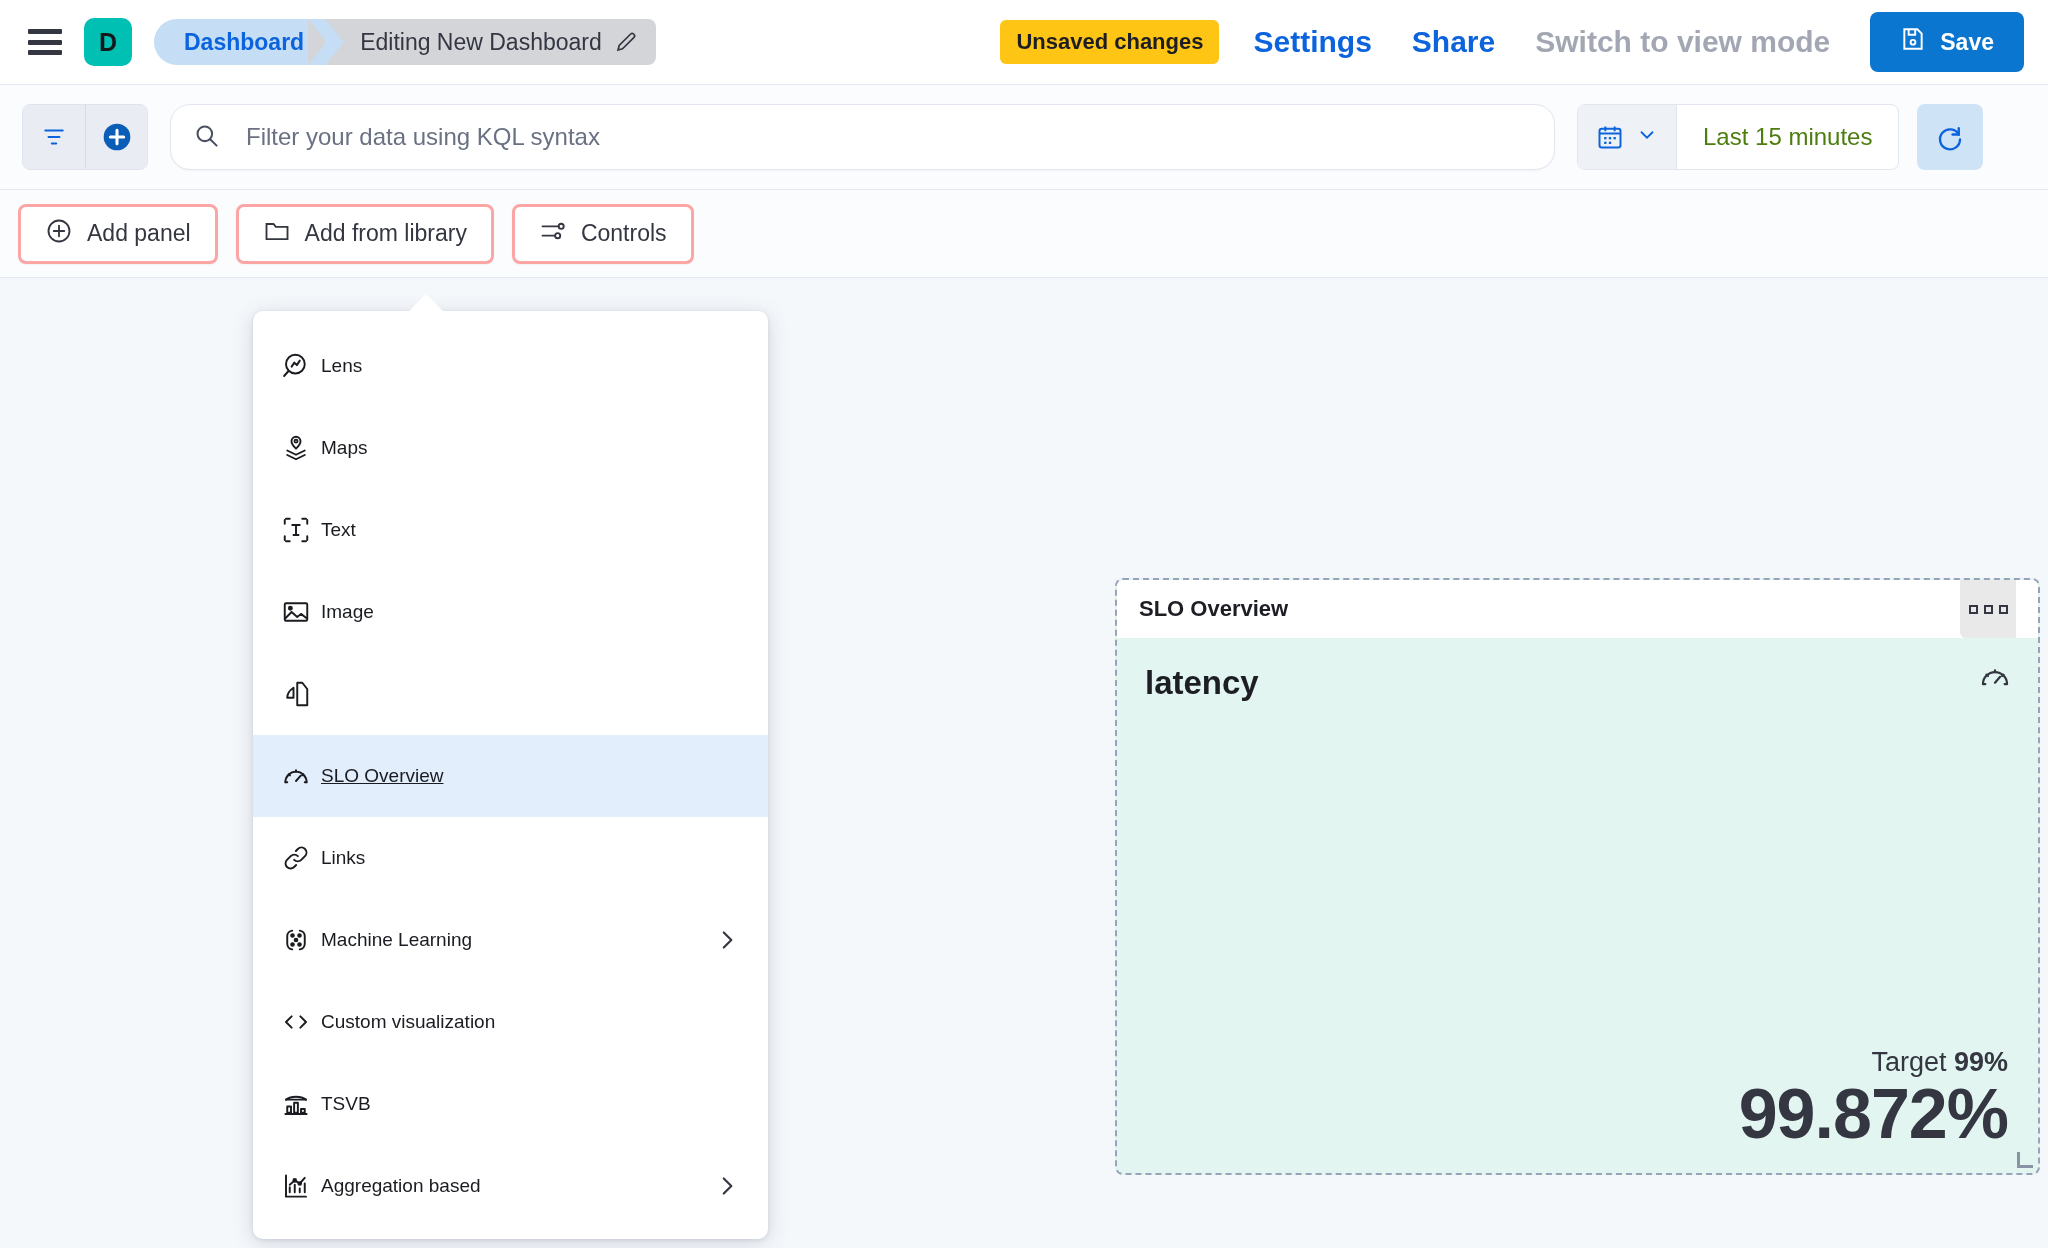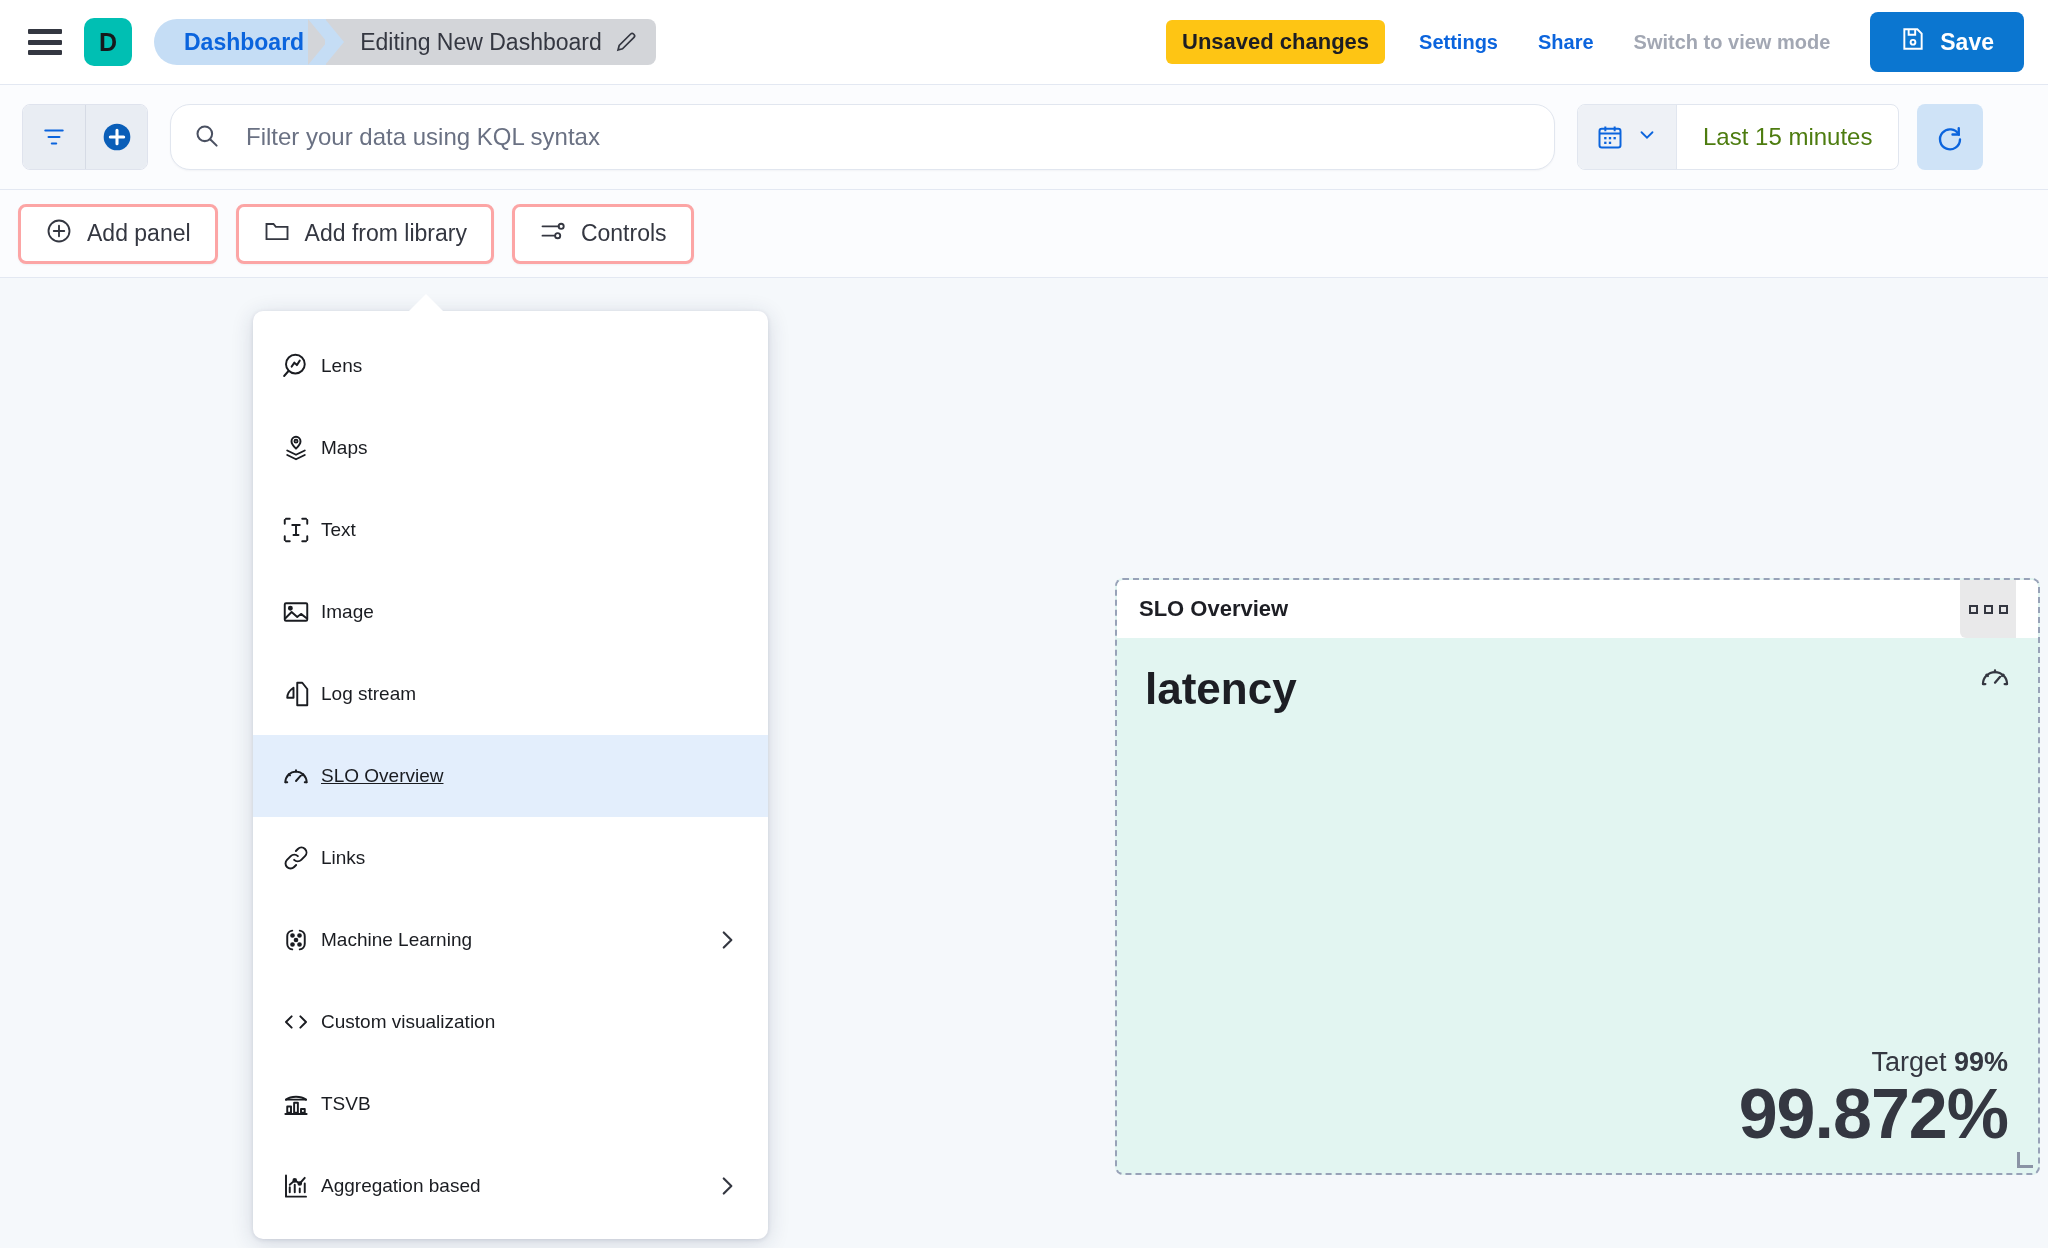--- a/index.html
+++ b/index.html
@@ -71,21 +71,21 @@
     margin-left: auto;
     display: flex; align-items: center; gap: 0;
   }
   .badge-unsaved {
     background: #fec514; color: #1d1e24;
     font-size: 22px; font-weight: 700;
     padding: 9px 16px; border-radius: 6px;
     margin-right: 34px; white-space: nowrap;
   }
   .hlink {
-    font-size: 20px; font-weight: 700; color: #0b64dd;
+    font-size: 30px; font-weight: 700; color: #0b64dd;
     margin-right: 40px; cursor: pointer; white-space: nowrap;
   }
   .hlink.muted { color: #a2a7b3; }
   .btn-save {
     background: #0b76d0; color: #fff;
     font-size: 23px; font-weight: 700;
     border: none; border-radius: 8px;
     height: 60px; padding: 0 30px;
     display: flex; align-items: center; gap: 14px;
     cursor: pointer; white-space: nowrap;
@@ -229,21 +229,21 @@
   .slo-menu-btn {
     margin-left: auto;
     width: 56px; height: 58px;
     background: #e9e9ea;
     display: flex; align-items: center; justify-content: center;
     gap: 6px; cursor: pointer;
     border-radius: 0 0 0 6px;
   }
   .dotsq { width: 9px; height: 9px; border: 2px solid #343741; }
   .slo-body { position: relative; height: calc(100% - 58px); padding: 26px 28px; }
-  .slo-title { font-size: 44px; font-weight: 700; color: #1d1e24; }
+  .slo-title { font-size: 33px; font-weight: 700; color: #1d1e24; }
   .slo-gauge { position: absolute; right: 26px; top: 22px; }
   .slo-footer { position: absolute; right: 30px; bottom: 22px; text-align: right; }
   .slo-target { font-size: 27px; color: #343741; }
   .slo-target b { font-weight: 700; }
   .slo-value { font-size: 70px; font-weight: 700; color: #343741; line-height: 1.05; letter-spacing: -1px; }
   .resize-handle {
     position: absolute; right: 5px; bottom: 5px;
     width: 16px; height: 16px;
     border-left: 3px solid #8a93a5; border-bottom: 3px solid #8a93a5;
   }
@@ -423,21 +423,20 @@
         </span>
         <span class="mi-label">Image</span>
       </div>
       <div class="menu-item">
         <span class="mi-icon">
           <svg width="30" height="30" viewBox="0 0 24 24" fill="none" stroke="#1a1c21" stroke-width="1.55" stroke-linecap="round" stroke-linejoin="round">
             <path d="M13 3h4l4 5v13h-8z"></path>
             <path d="M10 7c-3 2-5 5-5 8h5z"></path>
           </svg>
         </span>
-        <span class="mi-label">Log stream</span>
       </div>
       <div class="menu-item active">
         <span class="mi-icon">
           <svg width="30" height="30" viewBox="0 0 24 24" fill="none" stroke="#1a1c21" stroke-width="1.55" stroke-linecap="round" stroke-linejoin="round">
             <path d="M3.5 17a8.5 8.5 0 1 1 17 0"></path>
             <path d="M12 16l3.6-4.1"></path>
             <path d="M3.6 17h1.4M19 17h1.4M6.2 10.6l1 .9M17.8 10.6l-1 .9M12 7.4v1.2"></path>
           </svg>
         </span>
         <span class="mi-label">SLO Overview</span>

